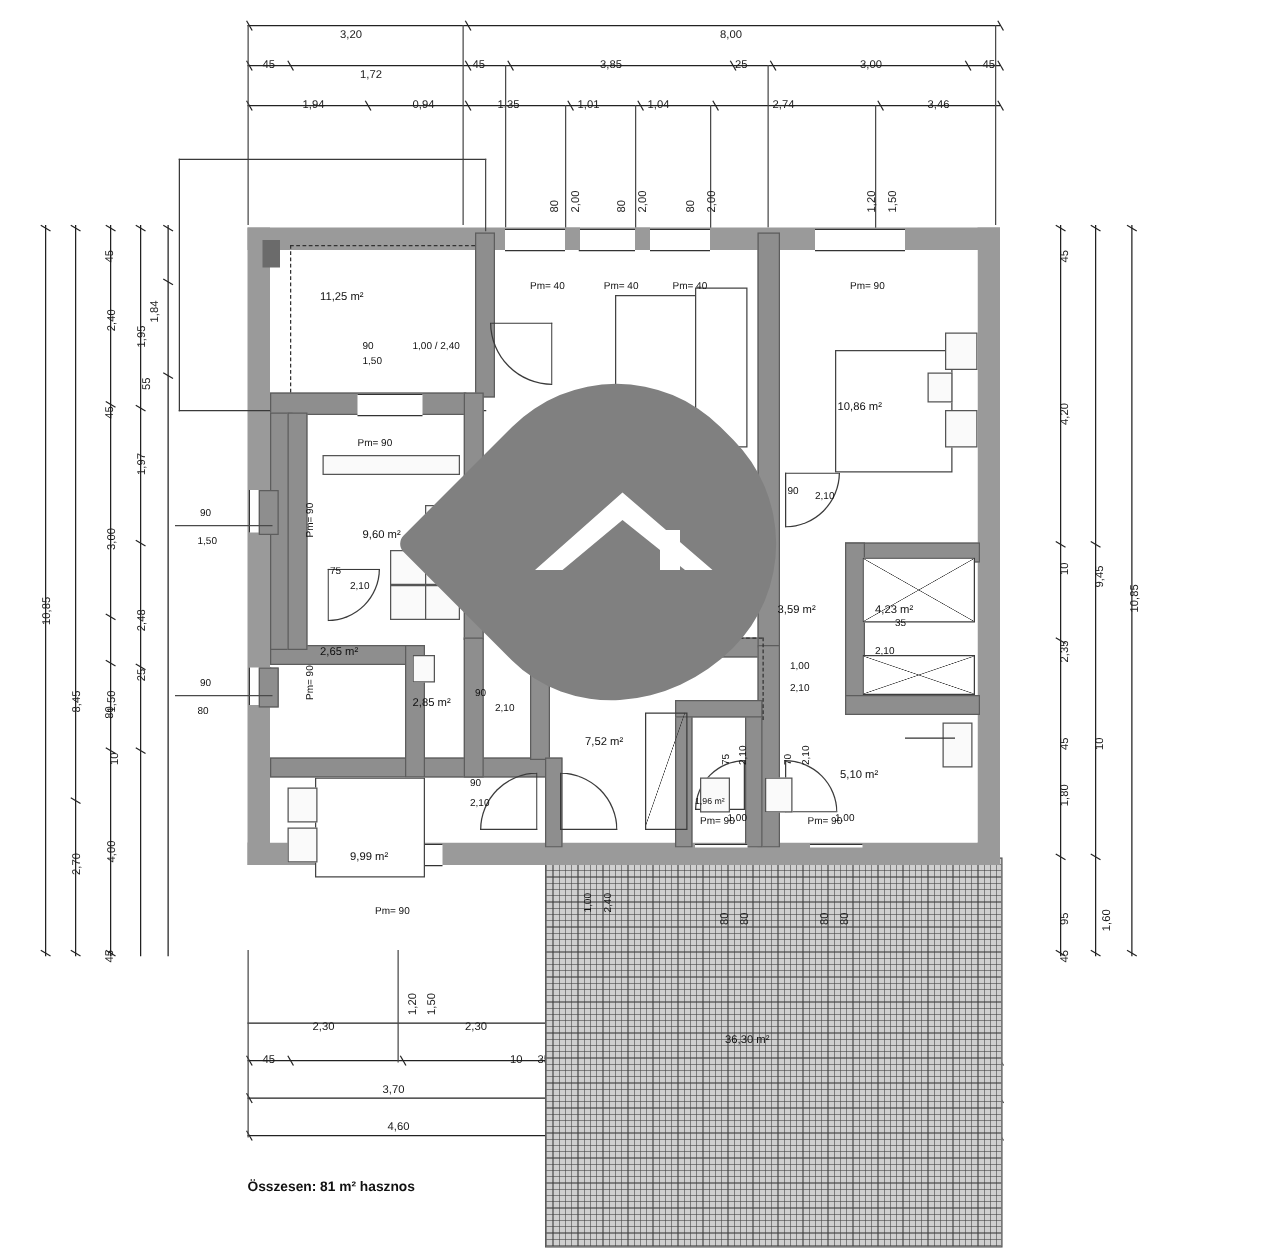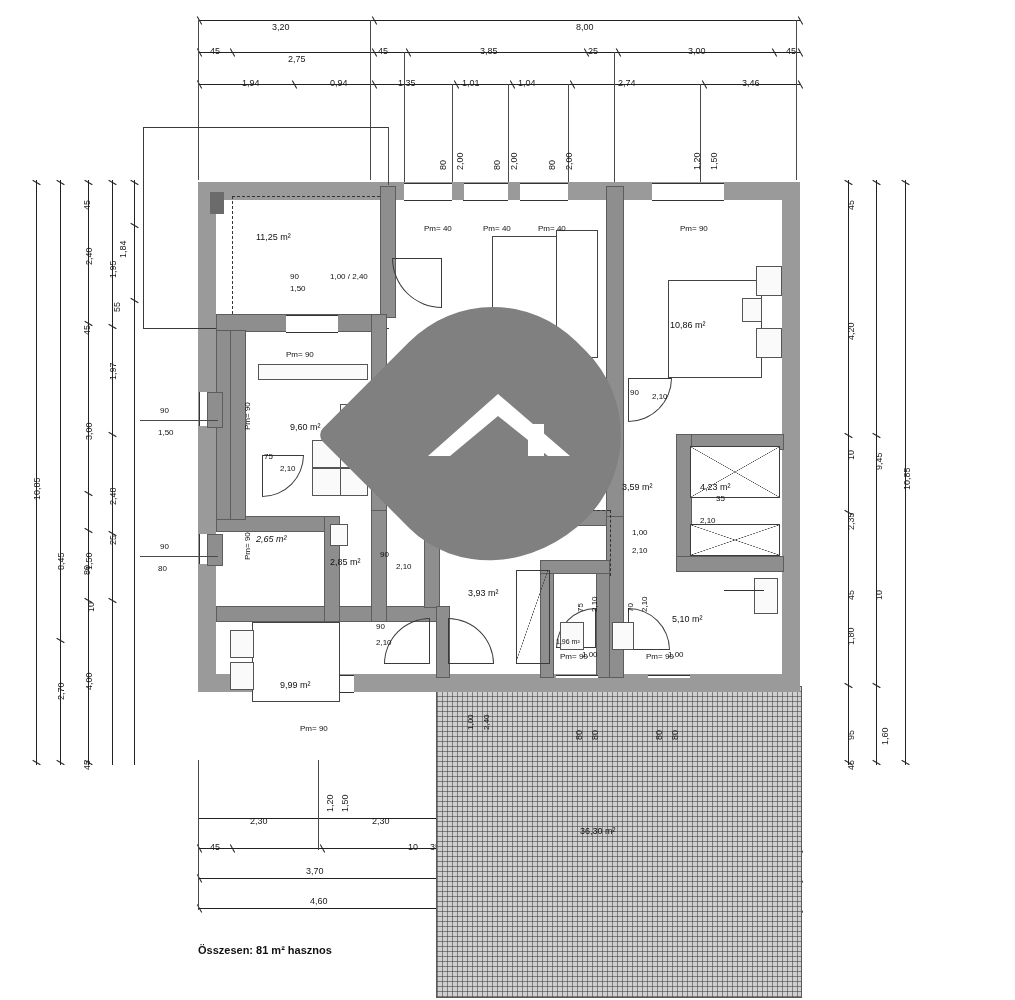--- a/index.html
+++ b/index.html
@@ -45,21 +45,21 @@
 <div id="page">
 
   <div class="abs line hline" style="left:198px;top:20px;width:602px;"></div>
   <div class="abs line hline" style="left:198px;top:52px;width:602px;"></div>
   <div class="abs line hline" style="left:198px;top:84px;width:602px;"></div>
 
   <div class="abs dimtxt" style="left:272px;top:22px;">3,20</div>
   <div class="abs dimtxt" style="left:576px;top:22px;">8,00</div>
 
   <div class="abs dimtxt" style="left:210px;top:46px;">45</div>
-  <div class="abs dimtxt" style="left:288px;top:54px;">2,75</div>
+  <div class="abs dimtxt" style="left:288px;top:54px;">1,72</div>
   <div class="abs dimtxt" style="left:378px;top:46px;">45</div>
   <div class="abs dimtxt" style="left:480px;top:46px;">3,85</div>
   <div class="abs dimtxt" style="left:588px;top:46px;">25</div>
   <div class="abs dimtxt" style="left:688px;top:46px;">3,00</div>
   <div class="abs dimtxt" style="left:786px;top:46px;">45</div>
 
   <div class="abs dimtxt" style="left:242px;top:78px;">1,94</div>
   <div class="abs dimtxt" style="left:330px;top:78px;">0,94</div>
   <div class="abs dimtxt" style="left:398px;top:78px;">1,35</div>
   <div class="abs dimtxt" style="left:462px;top:78px;">1,01</div>
@@ -355,24 +355,24 @@
   <div class="abs dashedv" style="left:610px;top:510px;height:66px;"></div>
   <div class="abs" style="left:210px;top:192px;width:14px;height:22px;background:#6b6b6b;"></div>
 
   <div class="abs terrace" style="left:436px;top:686px;width:364px;height:310px;"></div>
   <div class="abs wallk" style="left:436px;top:678px;width:364px;height:14px;"></div>
 
   <div class="abs room" style="left:256px;top:232px;">11,25 m²</div>
   <div class="abs room" style="left:478px;top:348px;">20,78 m²</div>
   <div class="abs room" style="left:670px;top:320px;">10,86 m²</div>
   <div class="abs room" style="left:290px;top:422px;">9,60 m²</div>
-  <div class="abs room" style="left:256px;top:534px;font-style:italic;">2,65 m²</div>
+  <div class="abs room" style="left:256px;top:516px;">2,65 m²</div>
   <div class="abs room" style="left:330px;top:557px;">2,85 m²</div>
   <div class="abs room" style="left:280px;top:680px;">9,99 m²</div>
-  <div class="abs room" style="left:468px;top:588px;">3,93 m²</div>
+  <div class="abs room" style="left:468px;top:588px;">7,52 m²</div>
   <div class="abs room" style="left:622px;top:482px;">3,59 m²</div>
   <div class="abs room" style="left:700px;top:482px;">4,23 m²</div>
   <div class="abs room" style="left:672px;top:614px;">5,10 m²</div>
   <div class="abs room" style="left:556px;top:638px;font-size:7px;">1,96 m²</div>
   <div class="abs room" style="left:580px;top:826px;">36,30 m²</div>
 
   <div class="abs tag" style="left:424px;top:224px;">Pm= 40</div>
   <div class="abs tag" style="left:483px;top:224px;">Pm= 40</div>
   <div class="abs tag" style="left:538px;top:224px;">Pm= 40</div>
   <div class="abs tag" style="left:680px;top:224px;">Pm= 90</div>

